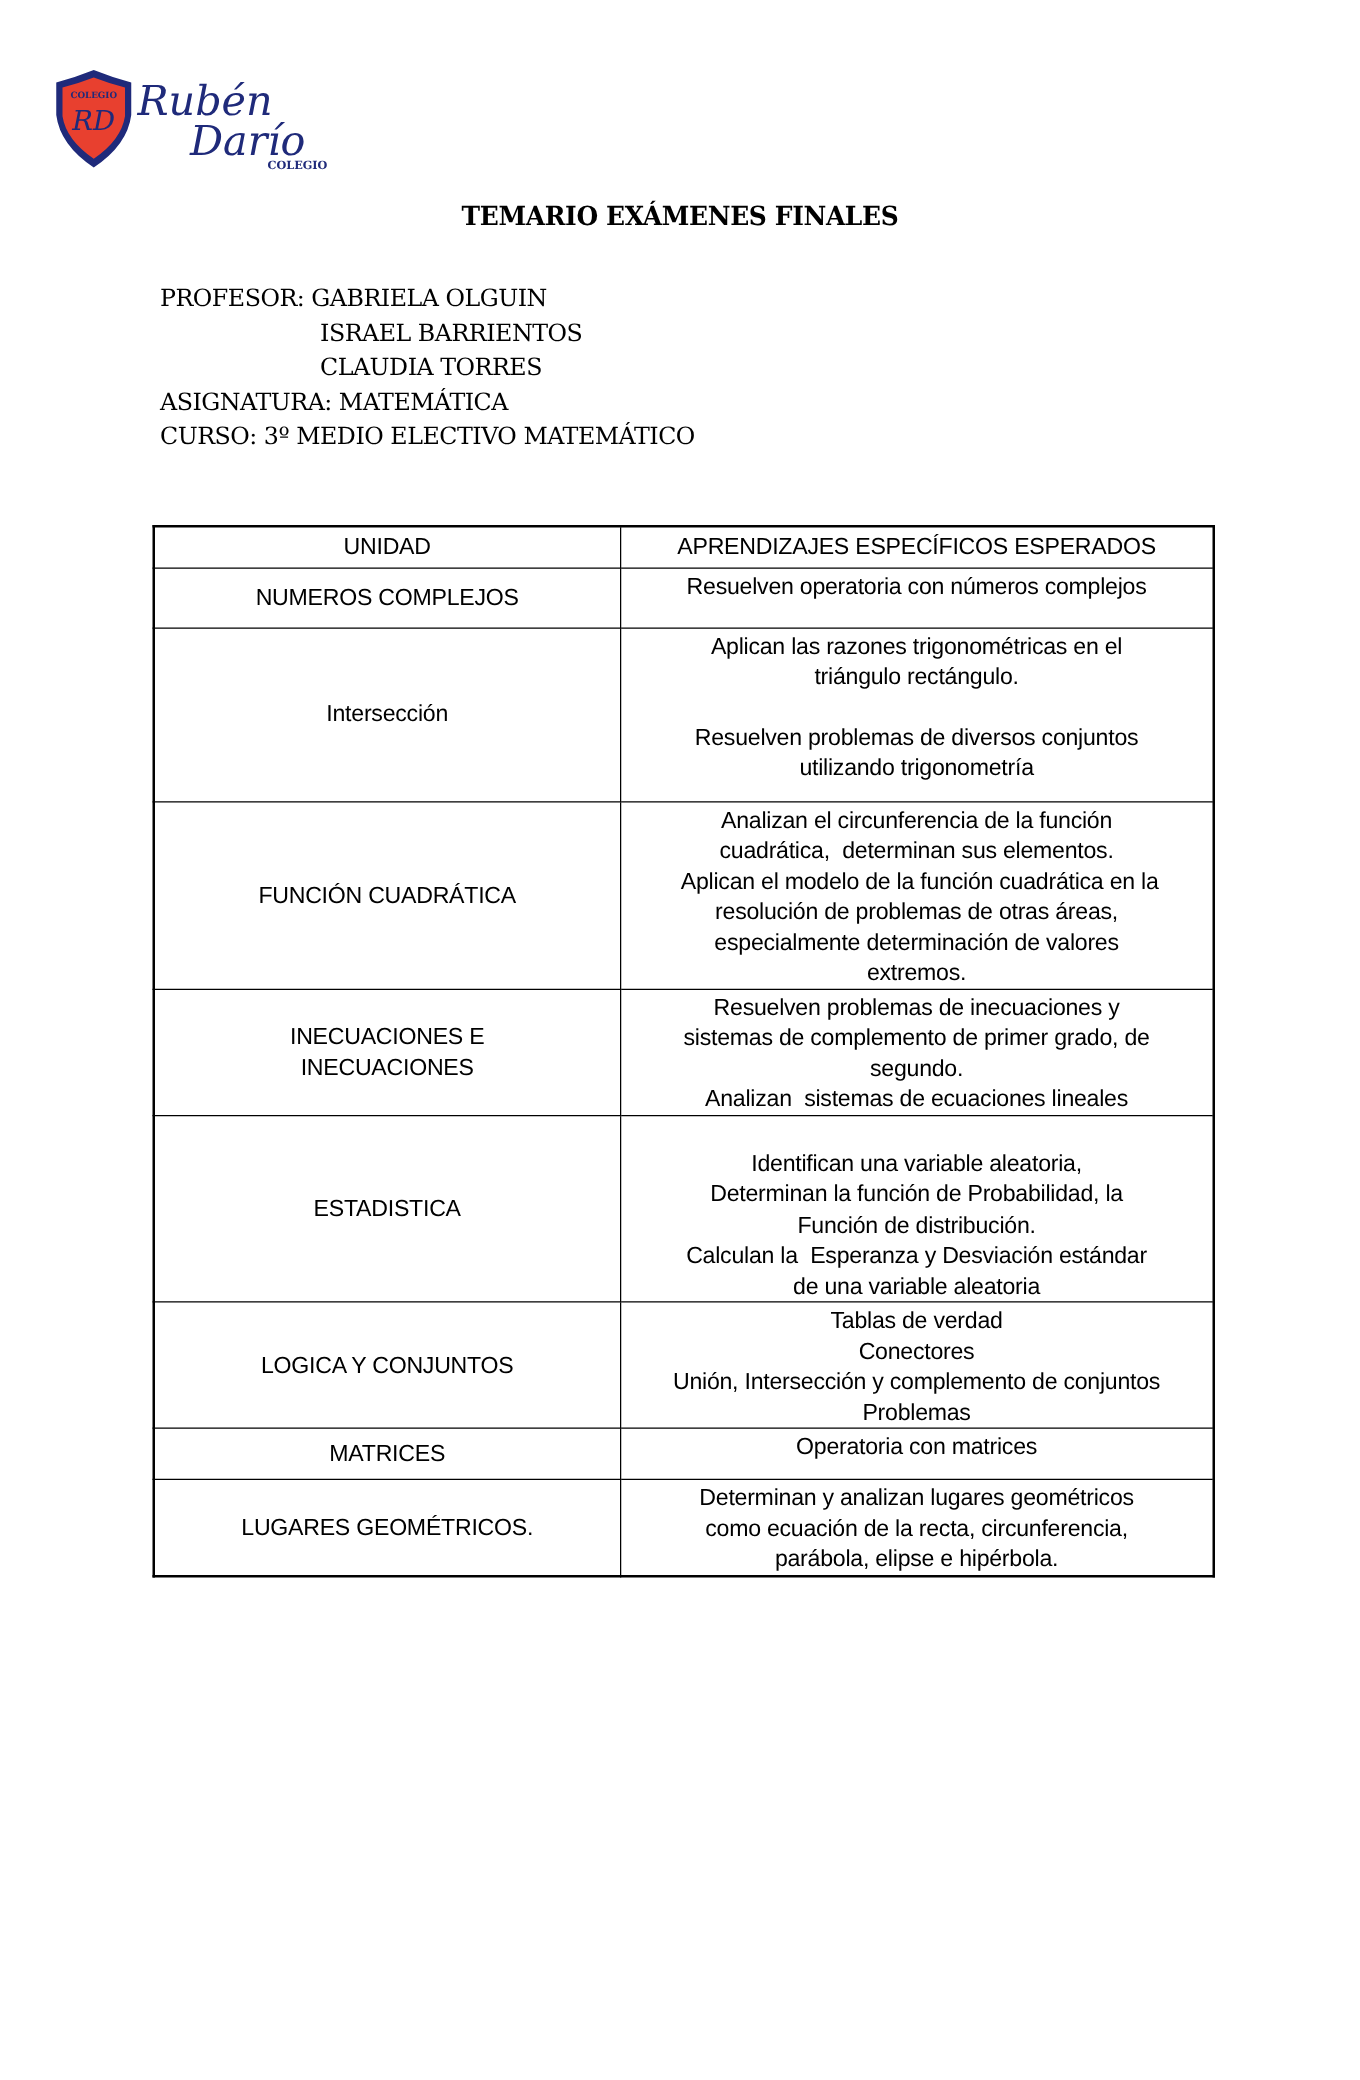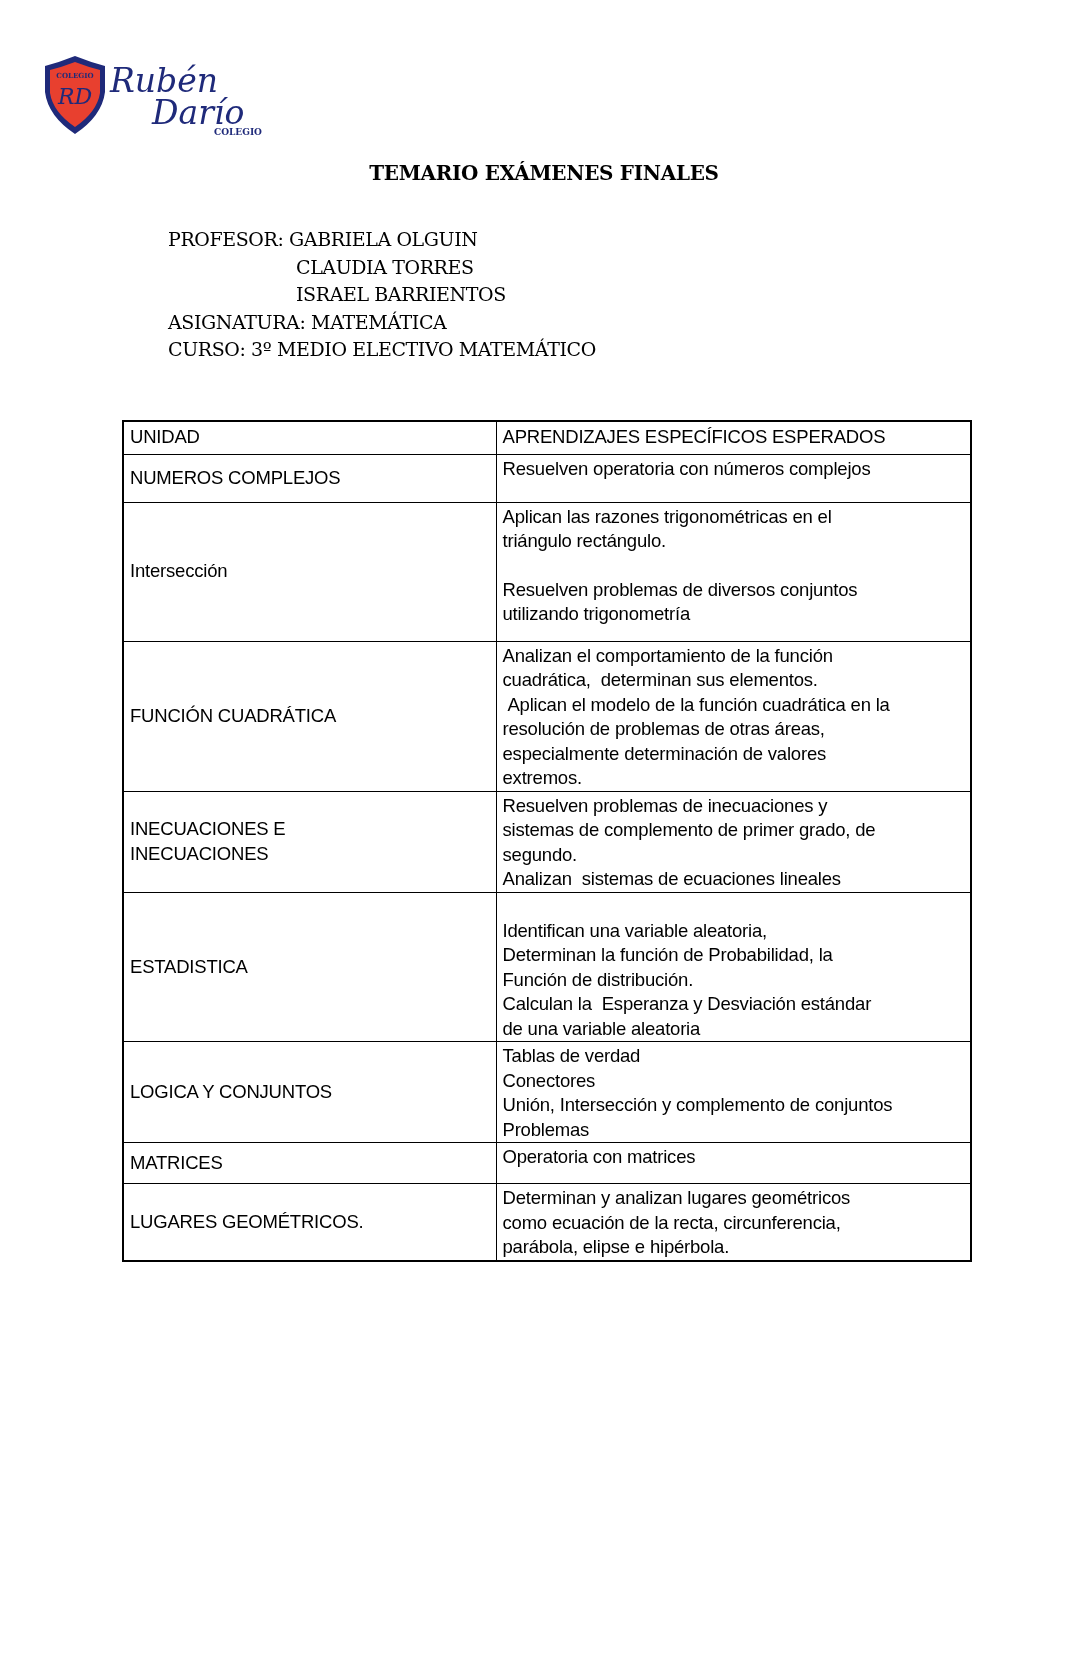--- a/index.html
+++ b/index.html
@@ -6,34 +6,34 @@
   body { width: 1088px; height: 1664px; position: relative; overflow: hidden; color: #000; }
   .logo { position: absolute; left: 42px; top: 56px; width: 240px; height: 80px; }
   .logo svg { display: block; }
   .title {
     position: absolute; left: 0; width: 1088px; top: 160px; text-align: center;
     font-family: "DejaVu Serif", serif; font-weight: bold; font-size: 21px; letter-spacing: -0.3px;
     transform: scaleX(0.95);
   }
   .info {
     position: absolute; left: 128px; top: 226px;
-    font-family: "DejaVu Serif", serif; font-size: 19px; line-height: 27.5px; letter-spacing: -0.4px; margin-left: 40px;
+    font-family: "DejaVu Serif", serif; font-size: 19px; line-height: 27.5px; letter-spacing: -0.4px;
   }
   .info .row { white-space: pre; height: 27.5px; }
   .info .indent { display: inline-block; width: 128px; }
   table.temario {
     position: absolute; left: 122px; top: 420px; width: 848px;
     border-collapse: collapse; table-layout: fixed;
     font-family: "Liberation Sans", sans-serif; font-size: 18.5px; line-height: 24.5px;
     border: 2px solid #000;
   }
   table.temario col.c1 { width: 373px; }
   table.temario col.c2 { width: 475px; }
   table.temario td {
-    border: 1px solid #000; padding: 0 6px; vertical-align: middle; letter-spacing: -0.2px;
+    border: 1px solid #000; padding: 0 6px; vertical-align: middle; letter-spacing: -0.2px; text-align: center;
   }
   table.temario td.desc { vertical-align: top; padding-top: 2px; }
   table.temario tr.head td { vertical-align: top; padding-top: 3px; }
   .line { display: block; white-space: pre-wrap; }
   .gap { display: block; height: 24px; }
 </style>
 </head>
 <body>
 
 <div class="logo">
@@ -45,22 +45,22 @@
     <text x="68" y="36" font-family="DejaVu Serif, serif" font-style="italic" font-size="33" fill="#1f2a7a">Rubén</text>
     <text x="110" y="68" font-family="DejaVu Serif, serif" font-style="italic" font-size="33" fill="#1f2a7a">Darío</text>
     <text x="172" y="79" font-family="DejaVu Serif, serif" font-weight="bold" font-size="9" fill="#1f2a7a">COLEGIO</text>
   </svg>
 </div>
 
 <div class="title">TEMARIO EXÁMENES FINALES</div>
 
 <div class="info">
   <div class="row"><span>PROFESOR:</span> <span>GABRIELA OLGUIN</span></div>
+  <div class="row"><span class="indent"></span><span>ISRAEL BARRIENTOS</span></div>
   <div class="row"><span class="indent"></span><span>CLAUDIA TORRES</span></div>
-  <div class="row"><span class="indent"></span><span>ISRAEL BARRIENTOS</span></div>
   <div class="row"><span>ASIGNATURA:</span> <span>MATEMÁTICA</span></div>
   <div class="row"><span>CURSO:</span> <span>3º MEDIO ELECTIVO MATEMÁTICO</span></div>
 </div>
 
 <table class="temario">
   <colgroup>
       <col class="c1">
       <col class="c2">
     </colgroup>
   <tbody id="temario-body">
@@ -86,21 +86,21 @@
           <span class="gap"></span>
           <span class="line">Resuelven problemas de diversos conjuntos</span>
           <span class="line">utilizando trigonometría</span>
         </td>
       </tr>
       <tr style="height: 140px;">
         <td>
           <span class="line">FUNCIÓN CUADRÁTICA</span>
         </td>
         <td class="desc">
-          <span class="line">Analizan el comportamiento de la función</span>
+          <span class="line">Analizan el circunferencia de la función</span>
           <span class="line">cuadrática,  determinan sus elementos.</span>
           <span class="line"> Aplican el modelo de la función cuadrática en la</span>
           <span class="line">resolución de problemas de otras áreas,</span>
           <span class="line">especialmente determinación de valores</span>
           <span class="line">extremos.</span>
         </td>
       </tr>
       <tr style="height: 93px;">
         <td>
           <span class="line">INECUACIONES E</span>

